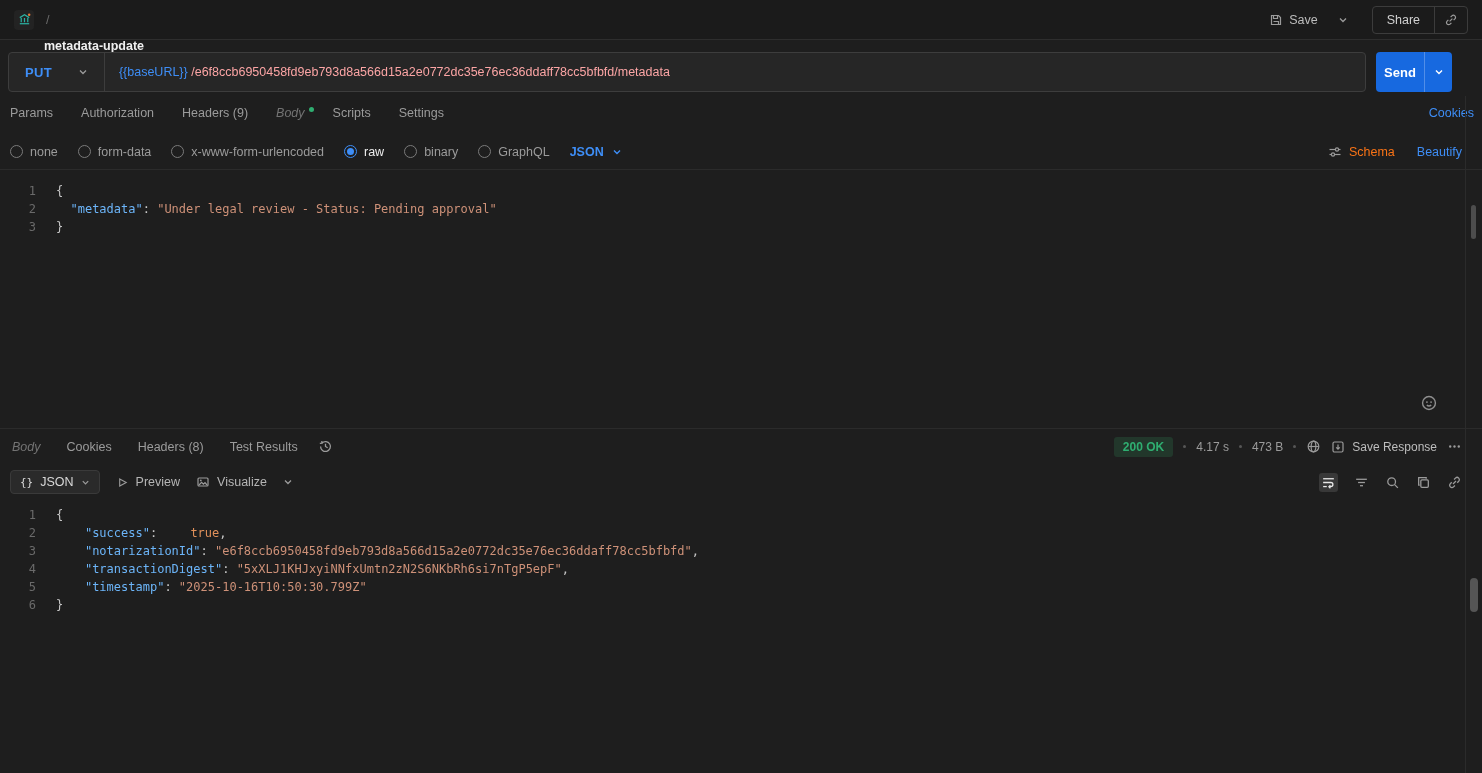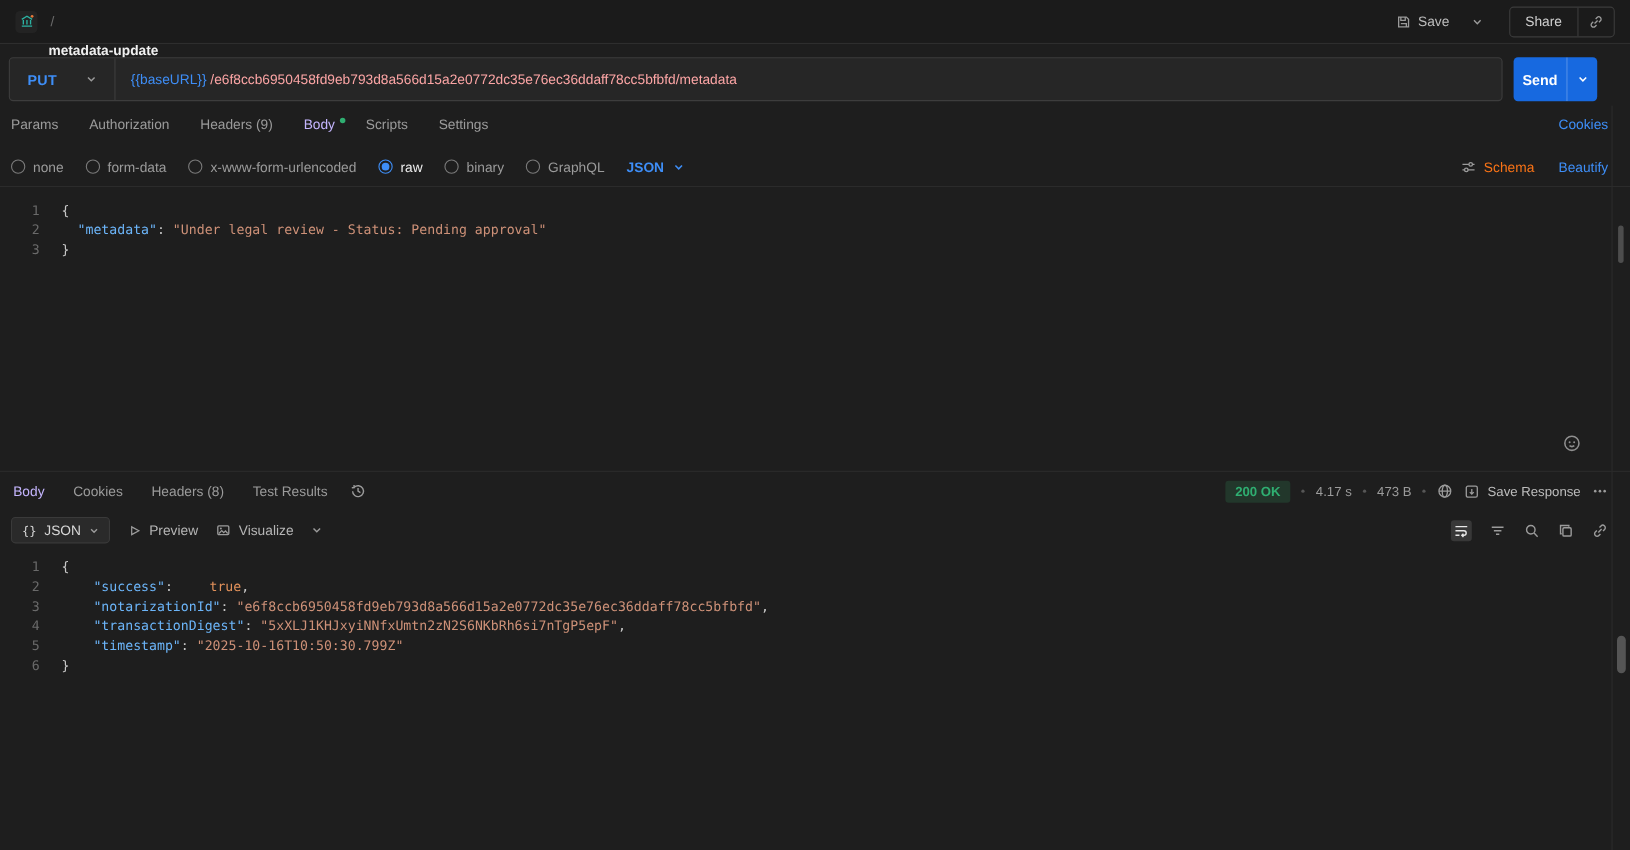--- a/index.html
+++ b/index.html
@@ -46,23 +46,23 @@
   .url-field { flex:1; padding:0 14px; font-size:12.5px; white-space:nowrap; overflow:hidden; cursor:text; }
   .url-var { color:var(--accent,#3e8ef7); }
   .url-path { color:#fca5a5; }
   .send-btn {
     width:76px; height:40px; background:var(--send-bg,#1769e0); border-radius:4px; display:flex; align-items:center; overflow:hidden; cursor:pointer;
   }
   .send-label { flex:1; text-align:center; color:#fff; font-weight:700; font-size:13px; }
   .send-chev { width:28px; height:100%; display:flex; align-items:center; justify-content:center; border-left:1px solid rgba(255,255,255,.25); color:#fff; }
 
   
-  .tabs-row { height:42px; display:flex; align-items:center; padding:0 20px 0 10px; gap:28px; color:#9b9b9b; }
+  .tabs-row { height:42px; display:flex; align-items:center; padding:0 8px 0 10px; gap:28px; color:#9b9b9b; }
   .tab { cursor:pointer; position:relative; }
-  .tab.active { color:#c4b5fd; }
+  .tab.active { color:#737373;font-style:italic; }
   .tab .green-dot { position:absolute; right:-9px; top:1px; width:5px; height:5px; border-radius:50%; background:var(--success,#2fae71); }
   .cookies-link { margin-left:auto; color:var(--accent,#3e8ef7); cursor:pointer; }
 
   
   .radio-row { height:36px; display:flex; align-items:center; padding:0 20px 0 10px; gap:20px; border-bottom:1px solid #2b2b2b; }
   .radio { display:flex; align-items:center; gap:7px; color:#9b9b9b; cursor:pointer; }
   .rb { width:13px; height:13px; border:1.5px solid #7a7a7a; border-radius:50%; position:relative; }
   .radio.selected { color:#ededed; }
   .radio.selected .rb { border-color:var(--accent,#3e8ef7); }
   .radio.selected .rb::after { content:""; position:absolute; inset:2px; border-radius:50%; background:var(--accent,#3e8ef7); }

